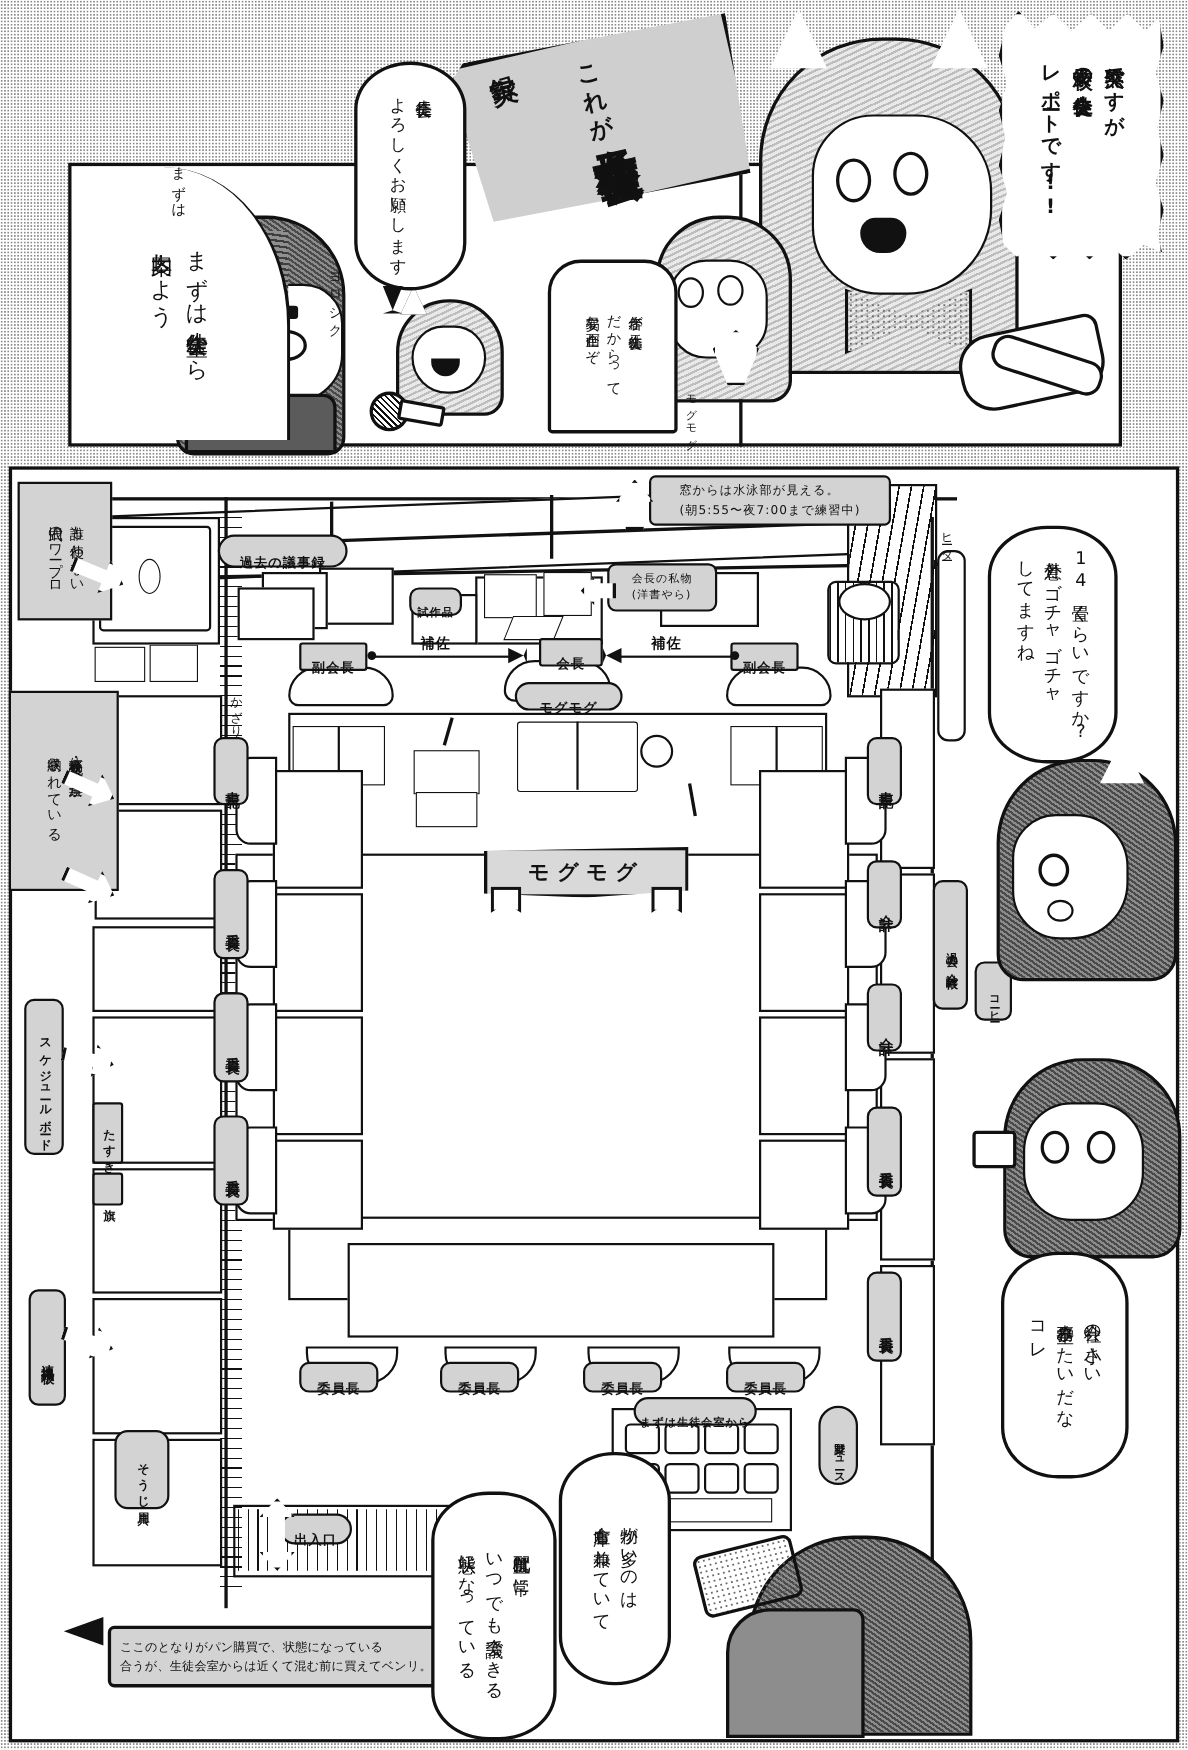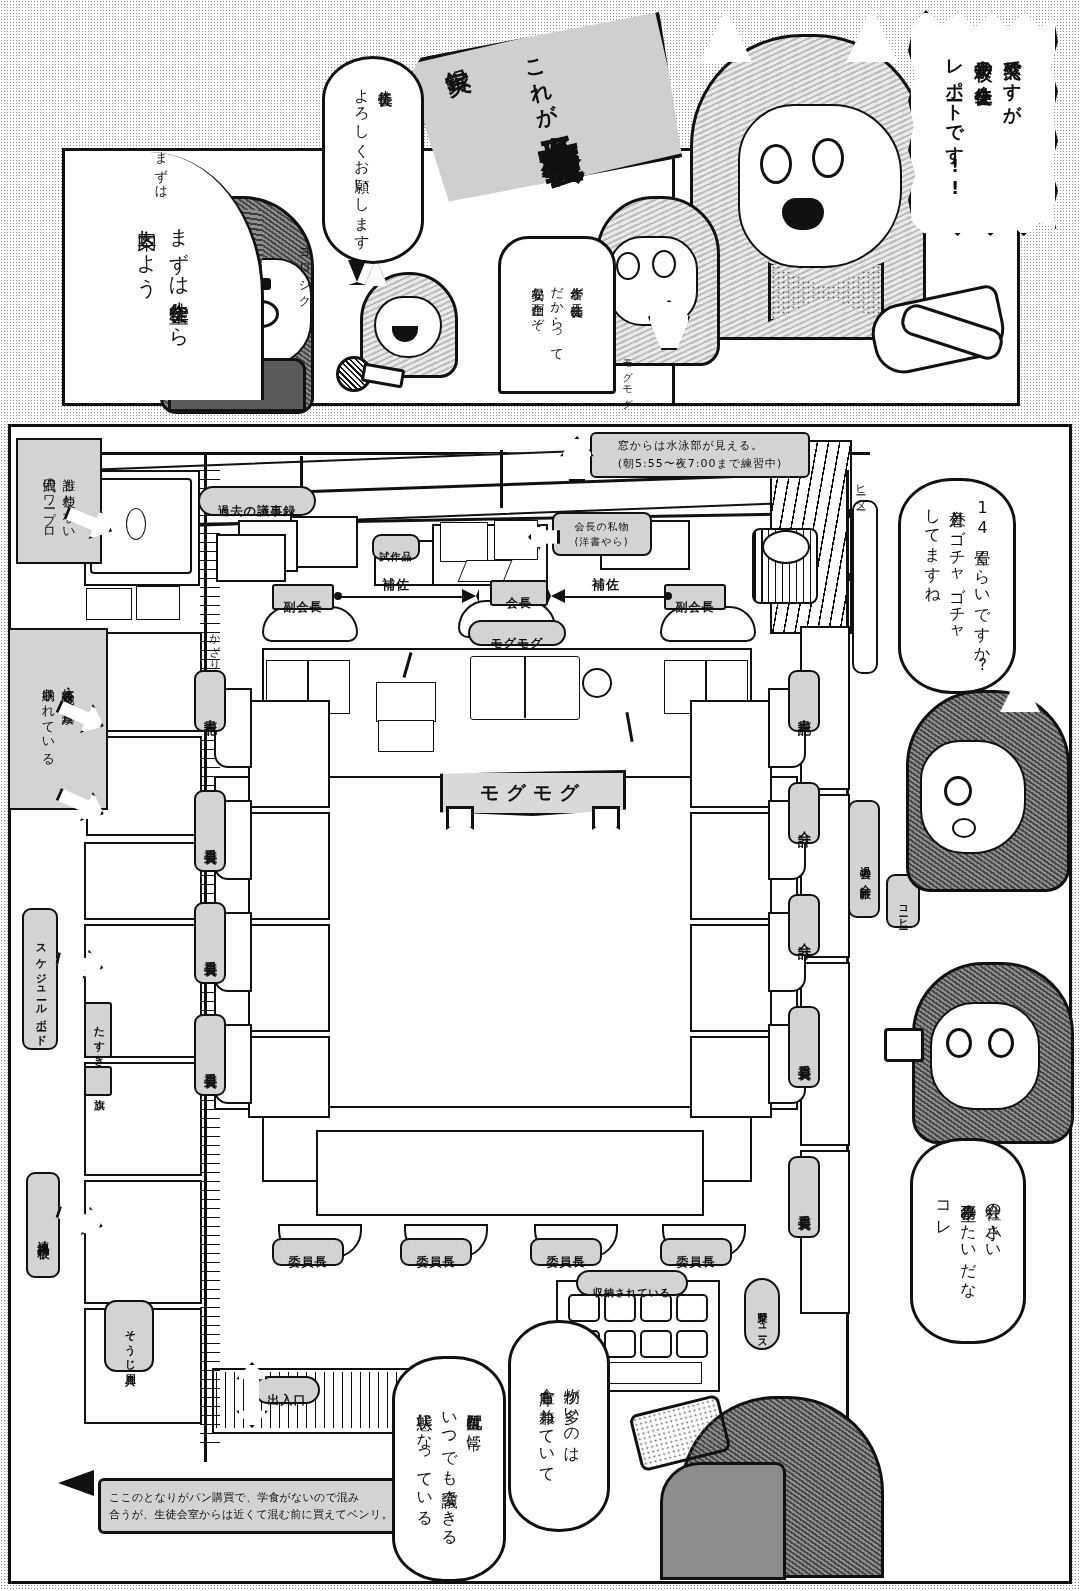--- a/index.html
+++ b/index.html
@@ -440,21 +440,21 @@
 <div class="tag horiz" style="left:400px;top:1238px;width:72px;height:28px;">
   <span class="t">委員長</span>
 </div>
 <div class="tag horiz" style="left:530px;top:1238px;width:72px;height:28px;">
   <span class="t">委員長</span>
 </div>
 <div class="tag horiz" style="left:660px;top:1238px;width:72px;height:28px;">
   <span class="t">委員長</span>
 </div>
 <div class="tag oval horiz" style="left:576px;top:1270px;width:112px;height:26px;">
-  <span class="t" style="font-size:10px;">収納されている</span>
+  <span class="t" style="font-size:10px;">まずは生徒会室から</span>
 </div>
 <div class="tag oval horiz" style="left:744px;top:1278px;width:36px;height:72px;">
   <span class="t" style="writing-mode:vertical-rl;text-orientation:upright;font-size:10px;">野菜ジュース</span>
 </div>
 <div class="abs" style="left:852px;top:476px;">
   <span class="vert" style="font-size:11px;letter-spacing:1px;">ヒーター</span>
 </div>
 <div class="tag" style="left:22px;top:908px;width:36px;height:142px;">
   <span class="t" style="font-size:11px;">スケジュールボード</span>
 </div>
@@ -529,21 +529,21 @@
 <div class="abs" style="left:56px;top:948px;width:42px;height:24px;border:3px solid #111;background:#fff;
             clip-path:polygon(0 30%,62% 30%,62% 0,100% 50%,62% 100%,62% 70%,0 70%);transform:rotate(12deg);"></div>
 <div class="abs" style="left:56px;top:1204px;width:42px;height:24px;border:3px solid #111;background:#fff;
             clip-path:polygon(0 30%,62% 30%,62% 0,100% 50%,62% 100%,62% 70%,0 70%);transform:rotate(18deg);"></div>
 
 <div class="abs" style="left:236px;top:1362px;width:26px;height:60px;border:3px solid #111;background:#fff;
             clip-path:polygon(50% 0,100% 26%,72% 26%,72% 74%,100% 74%,50% 100%,0 74%,28% 74%,28% 26%,0 26%);"></div>
 
 <div id="bottom-note-arrow"></div>
 <div id="bottom-note">
-  <span class="t">ここのとなりがパン購買で、学食がないので混み
+  <span class="t">ここのとなりがパン購買で、状態になっている
 合うが、生徒会室からは近くて混む前に買えてベンリ。</span>
 </div>
 
 <div class="char abs hair-dark" style="left:906px;top:690px;width:158px;height:196px;border:3px solid #111;border-radius:76px 76px 24px 24px;"></div>
 <div class="char abs" style="left:1000px;top:672px;width:0;height:0;border-left:20px solid transparent;border-right:20px solid transparent;border-bottom:40px solid #fff;"></div>
 <div class="char abs" style="left:920px;top:740px;width:102px;height:110px;background:#fff;border:2px solid #111;border-radius:40px 48px 52px 44px;"></div>
 <div class="char abs" style="left:944px;top:776px;width:22px;height:24px;border:3px solid #111;border-radius:50%;background:#fff;"></div>
 <div class="char abs" style="left:952px;top:818px;width:20px;height:16px;border:2px solid #111;border-radius:50%;background:#fff;"></div>
 
 <div class="char abs hair-dark" style="left:912px;top:962px;width:156px;height:176px;border:3px solid #111;border-radius:72px 72px 26px 26px;"></div>

